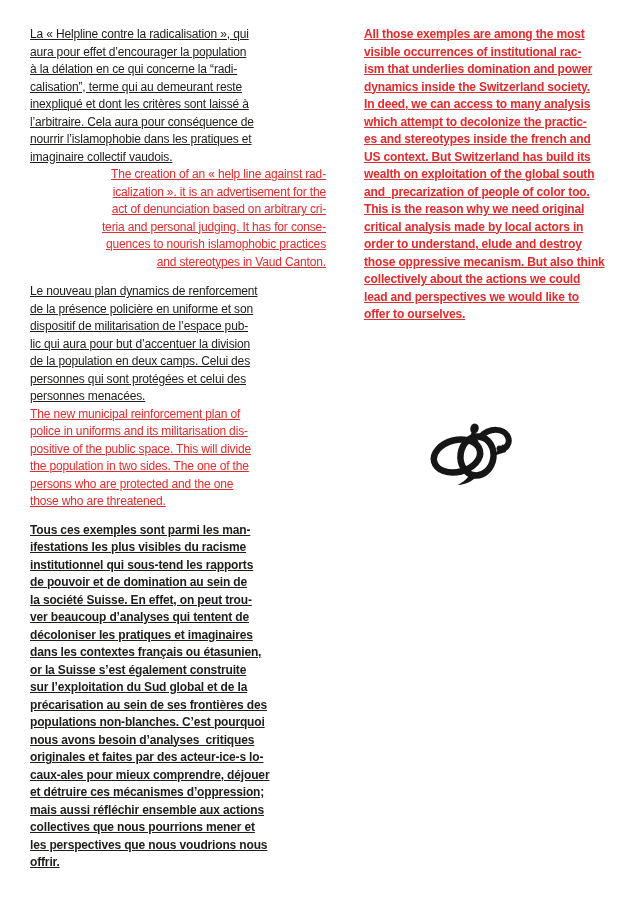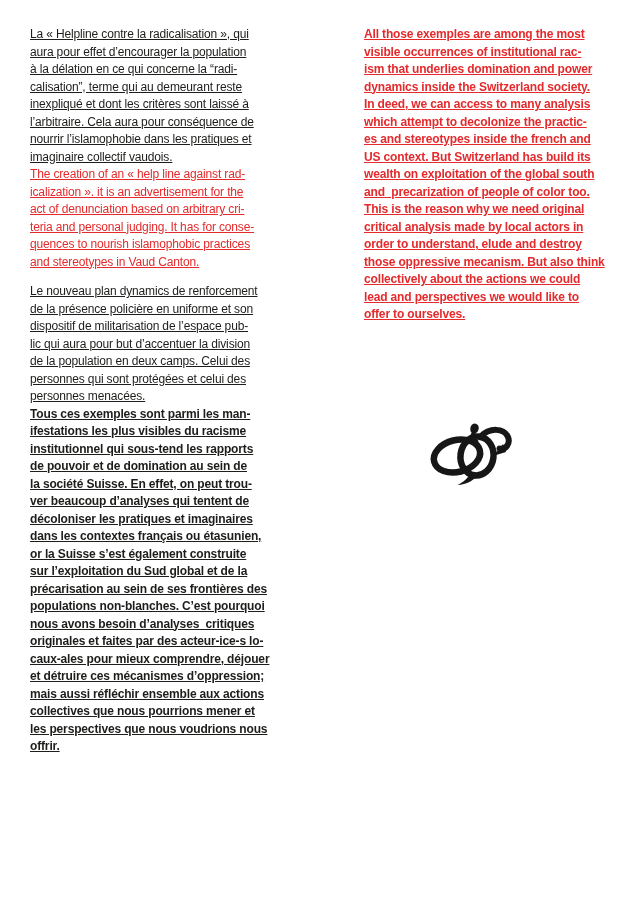--- a/index.html
+++ b/index.html
@@ -25,21 +25,21 @@
     margin: 0;
     white-space: pre;
     font-size: 12px;
     line-height: 17.5px;
     letter-spacing: -0.15px;
     color: var(--black, #1d1d1b);
     text-decoration: underline;
   }
   .para.red  { color: var(--red, #e42a2c); }
   .para.bold { font-weight: bold; }
-  .para.gap-md { margin-bottom: 12px; }
+  .para.gap-md { margin-bottom: 12px; text-align: right; }
   .para.gap-lg { margin-bottom: 11px; }
   .logo {
     position: absolute;
     left: 428px;
     top: 412px;
     width: 100px;
     height: 85px;
     color: var(--logo, #161616);
   }
   .logo svg { display: block; width: 100%; height: 100%; }
@@ -64,20 +64,26 @@
 teria and personal judging. It has for conse-
 quences to nourish islamophobic practices
 and stereotypes in Vaud Canton.</p>
     <p class="para black">Le nouveau plan dynamics de renforcement
 de la présence policière en uniforme et son
 dispositif de militarisation de l’espace pub-
 lic qui aura pour but d’accentuer la division
 de la population en deux camps. Celui des
 personnes qui sont protégées et celui des
 personnes menacées.</p>
+    <p class="para red gap-lg">The new municipal reinforcement plan of
+police in uniforms and its militarisation dis-
+positive of the public space. This will divide
+the population in two sides. The one of the
+persons who are protected and the one
+those who are threatened.</p>
     <p class="para black bold">Tous ces exemples sont parmi les man-
 ifestations les plus visibles du racisme
 institutionnel qui sous-tend les rapports
 de pouvoir et de domination au sein de
 la société Suisse. En effet, on peut trou-
 ver beaucoup d’analyses qui tentent de
 décoloniser les pratiques et imaginaires
 dans les contextes français ou étasunien,
 or la Suisse s’est également construite
 sur l’exploitation du Sud global et de la

